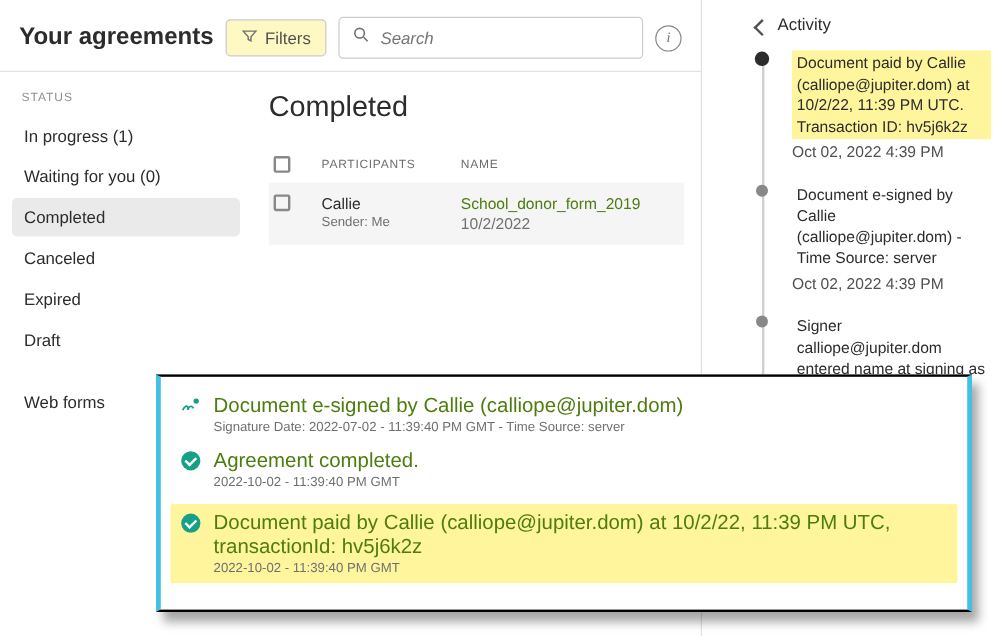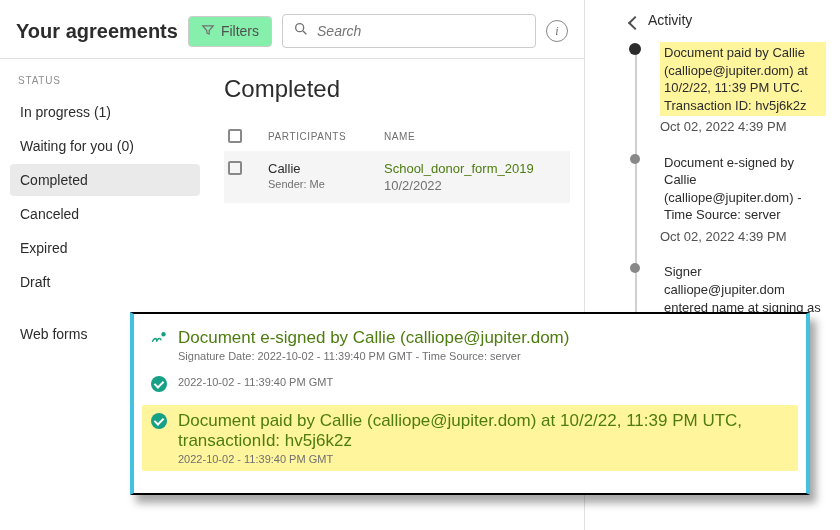--- a/index.html
+++ b/index.html
@@ -1,21 +1,21 @@
 <!DOCTYPE html>
 <html><head>
 <meta charset="utf-8">
 <style>
   * { box-sizing: border-box; margin: 0; padding: 0; font-family: -apple-system, BlinkMacSystemFont, "Segoe UI", Arial, sans-serif; }
   body { background: #fff; color: #2c2c2c; width: 840px; height: 530px; overflow: hidden; position: relative; }
   .app { display: flex; height: 100%; gap: 31px; }
   .left-col { width: 585px; display: flex; flex-direction: column; border-right: 1px solid #e1e1e1; }
   .topbar { display: flex; align-items: center; gap: 10px; padding: 14px 16px 10px 16px; border-bottom: 1px solid #e1e1e1; }
   .title { font-size: 20px; font-weight: 700; color: #2c2c2c; }
-  .filters-btn { display: flex; align-items: center; gap: 6px; padding: 6px 12px; border: 1px solid #ccc; border-radius: 4px; background: #86efac; font-size: 14px; color: #505050; cursor: pointer; }
+  .filters-btn { display: flex; align-items: center; gap: 6px; padding: 6px 12px; border: 1px solid #ccc; border-radius: 4px; background: #fef9c3; font-size: 14px; color: #505050; cursor: pointer; }
   .filters-btn svg { width: 14px; height: 14px; }
   .search-wrap { flex: 1; display: flex; align-items: center; gap: 8px; border: 1px solid #ccc; border-radius: 4px; padding: 6px 10px; }
   .search-wrap svg { width: 16px; height: 16px; color: #707070; }
   .search-input { flex: 1; border: none; outline: none; font-size: 14px; color: #505050; font-style: italic; }
   .info-icon-btn { width: 22px; height: 22px; border: 1px solid #888; border-radius: 50%; display: flex; align-items: center; justify-content: center; font-size: 12px; color: #707070; background: #fff; font-style: italic; font-family: Georgia, serif; cursor: pointer; }
   .main-row { display: flex; flex: 1; overflow: hidden; }
   .sidebar { width: 210px; padding: 16px 10px; }
   .sidebar-heading { font-size: 10px; color: #8e8e8e; letter-spacing: 0.08em; margin: 0 8px 10px; }
   .sidebar-item { padding: 8px 10px; font-size: 14px; color: #2c2c2c; border-radius: 4px; cursor: pointer; margin-bottom: 2px; }
   .sidebar-item.active { background: #eaeaea; }
@@ -160,28 +160,29 @@
 <div class="overlay-panel">
   <div class="audit-item">
     <span class="audit-icon">
       <svg viewBox="0 0 24 24" fill="none" stroke="#16a085" stroke-width="2">
           <path d="M3 17c3-6 6-6 6 0 0-4 4-6 6-2"></path>
           <circle cx="18" cy="7" r="2" fill="#16a085"></circle>
         </svg>
     </span>
     <div>
       <div class="audit-text">Document e-signed by Callie (calliope@jupiter.dom)</div>
-      <div class="audit-sub">Signature Date: 2022-10-02 - 11:39:40 PM GMT - Time Source: server</div>
+      <div class="audit-sub">Signature Date: 2022-07-02 - 11:39:40 PM GMT - Time Source: server</div>
     </div>
   </div>
   <div class="audit-item">
     <span class="audit-icon">
         <span class="checkmark-circle"></span>
       </span>
     <div>
+      <div class="audit-text">Agreement completed.</div>
       <div class="audit-sub">2022-10-02 - 11:39:40 PM GMT</div>
     </div>
   </div>
   <div class="audit-item highlight">
     <span class="audit-icon">
         <span class="checkmark-circle"></span>
       </span>
     <div>
       <div class="audit-text">Document paid by Callie (calliope@jupiter.dom) at 10/2/22, 11:39 PM UTC, transactionId: hv5j6k2z</div>
       <div class="audit-sub">2022-10-02 - 11:39:40 PM GMT</div>

